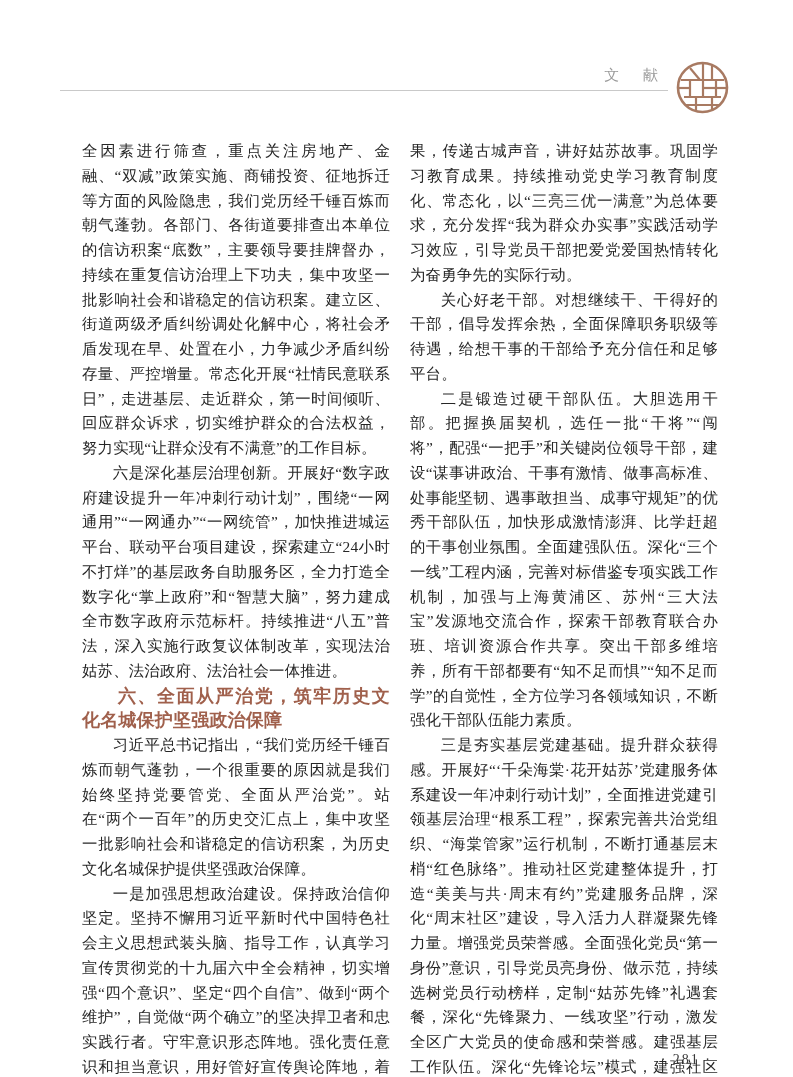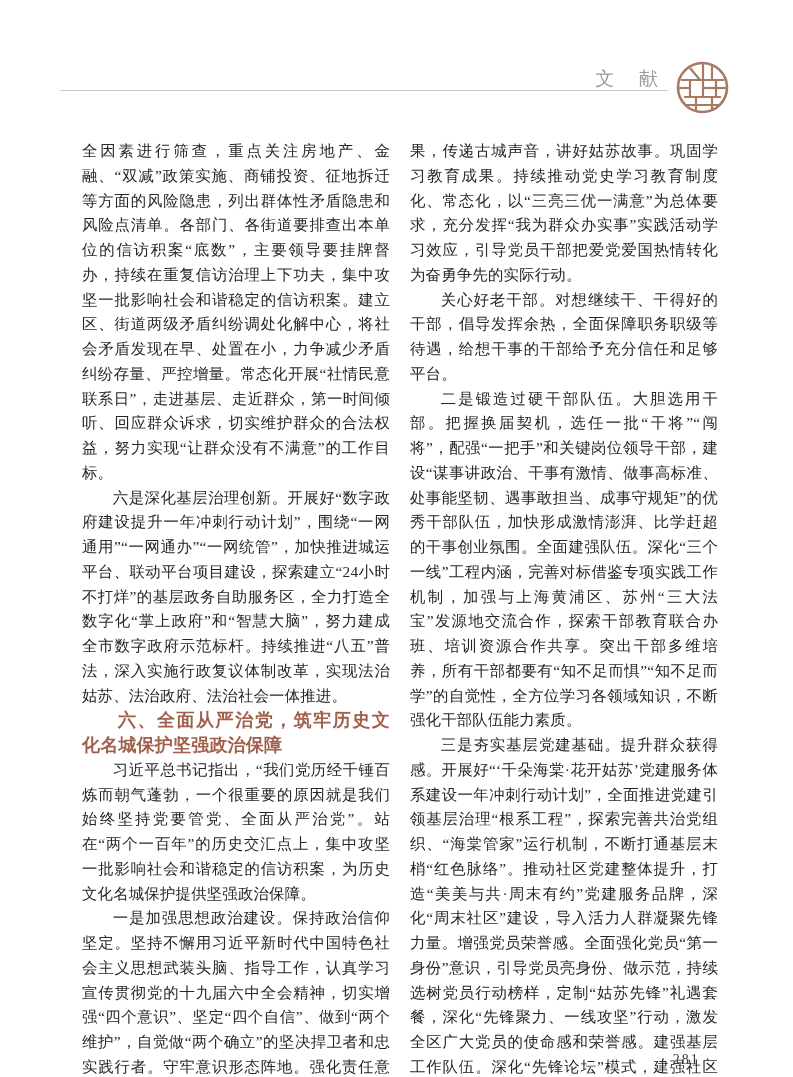--- a/index.html
+++ b/index.html
@@ -11,21 +11,21 @@
     color:#262626;
     overflow:hidden;
   }
   
   .header-rule{
     position:absolute;left:60px;top:90px;width:608px;height:0;
     border-top:1px solid #c9c9c9;
   }
   .header-label{
     position:absolute;top:66px;right:125px;
-    font-size:19px;color:#9b9b9b;letter-spacing:10px;
+    font-size:15px;color:#9b9b9b;letter-spacing:10px;
     font-family:"Liberation Serif","DejaVu Serif",serif;
   }
   .seal{
     position:absolute;top:61px;left:676px;width:53px;height:53px;
   }
   
   .columns{
     position:absolute;top:139px;left:82px;width:636px;
     display:flex;gap:20px;
   }
@@ -72,21 +72,21 @@
       <path d="M14 19 V36"></path>
       <path d="M3 27 H14"></path>
       <path d="M20 36 V50"></path>
       <path d="M36 36 V50"></path>
       <path d="M10 44 H44"></path>
     </g>
   </svg>
 
   <div class="columns">
     <div class="col">
-      <p>全因素进行筛查，重点关注房地产、金融、“双减”政策实施、商铺投资、征地拆迁等方面的风险隐患，列出群体性矛盾隐患和风险点清单。各部门、各街道要排查出本单位的信访积案“底数”，主要领导要挂牌督办，持续在重复信访治理上下功夫，集中攻坚一批影响社会和谐稳定的信访积案。建立区、街道两级矛盾纠纷调处化解中心，将社会矛盾发现在早、处置在小，力争减少矛盾纠纷存量、严控增量。常态化开展“社情民意联系日”，走进基层、走近群众，第一时间倾听、回应群众诉求，切实维护群众的合法权益，努力实现“让群众没有不满意”的工作目标。</p>
+      <p>全因素进行筛查，重点关注房地产、金融、“双减”政策实施、商铺投资、征地拆迁等方面的风险隐患，我们党历经千锤百炼而朝气蓬勃。各部门、各街道要排查出本单位的信访积案“底数”，主要领导要挂牌督办，持续在重复信访治理上下功夫，集中攻坚一批影响社会和谐稳定的信访积案。建立区、街道两级矛盾纠纷调处化解中心，将社会矛盾发现在早、处置在小，力争减少矛盾纠纷存量、严控增量。常态化开展“社情民意联系日”，走进基层、走近群众，第一时间倾听、回应群众诉求，切实维护群众的合法权益，努力实现“让群众没有不满意”的工作目标。</p>
       <p class="ind">六是深化基层治理创新。开展好“数字政府建设提升一年冲刺行动计划”，围绕“一网通用”“一网通办”“一网统管”，加快推进城运平台、联动平台项目建设，探索建立“24小时不打烊”的基层政务自助服务区，全力打造全数字化“掌上政府”和“智慧大脑”，努力建成全市数字政府示范标杆。持续推进“八五”普法，深入实施行政复议体制改革，实现法治姑苏、法治政府、法治社会一体推进。</p>
       <h3 class="heading">六、全面从严治党，筑牢历史文化名城保护坚强政治保障</h3>
       <p class="ind">习近平总书记指出，“我们党历经千锤百炼而朝气蓬勃，一个很重要的原因就是我们始终坚持党要管党、全面从严治党”。站在“两个一百年”的历史交汇点上，集中攻坚一批影响社会和谐稳定的信访积案，为历史文化名城保护提供坚强政治保障。</p>
       <p class="ind">一是加强思想政治建设。保持政治信仰坚定。坚持不懈用习近平新时代中国特色社会主义思想武装头脑、指导工作，认真学习宣传贯彻党的十九届六中全会精神，切实增强“四个意识”、坚定“四个自信”、做到“两个维护”，自觉做“两个确立”的坚决捍卫者和忠实践行者。守牢意识形态阵地。强化责任意识和担当意识，用好管好宣传舆论阵地，着力提升用网治网、舆情监测、正面引导能力，矩阵式宣传苏州国家历史文化名城全面保护的丰硕成</p>
     </div>
     <div class="col">
       <p>果，传递古城声音，讲好姑苏故事。巩固学习教育成果。持续推动党史学习教育制度化、常态化，以“三亮三优一满意”为总体要求，充分发挥“我为群众办实事”实践活动学习效应，引导党员干部把爱党爱国热情转化为奋勇争先的实际行动。</p>
       <p class="ind">关心好老干部。对想继续干、干得好的干部，倡导发挥余热，全面保障职务职级等待遇，给想干事的干部给予充分信任和足够平台。</p>
       <p class="ind">二是锻造过硬干部队伍。大胆选用干部。把握换届契机，选任一批“干将”“闯将”，配强“一把手”和关键岗位领导干部，建设“谋事讲政治、干事有激情、做事高标准、处事能坚韧、遇事敢担当、成事守规矩”的优秀干部队伍，加快形成激情澎湃、比学赶超的干事创业氛围。全面建强队伍。深化“三个一线”工程内涵，完善对标借鉴专项实践工作机制，加强与上海黄浦区、苏州“三大法宝”发源地交流合作，探索干部教育联合办班、培训资源合作共享。突出干部多维培养，所有干部都要有“知不足而惧”“知不足而学”的自觉性，全方位学习各领域知识，不断强化干部队伍能力素质。</p>
       <p class="ind">三是夯实基层党建基础。提升群众获得感。开展好“‘千朵海棠·花开姑苏’党建服务体系建设一年冲刺行动计划”，全面推进党建引领基层治理“根系工程”，探索完善共治党组织、“海棠管家”运行机制，不断打通基层末梢“红色脉络”。推动社区党建整体提升，打造“美美与共·周末有约”党建服务品牌，深化“周末社区”建设，导入活力人群凝聚先锋力量。增强党员荣誉感。全面强化党员“第一身份”意识，引导党员亮身份、做示范，持续选树党员行动榜样，定制“姑苏先锋”礼遇套餐，深化“先锋聚力、一线攻坚”行动，激发全区广大党员的使命感和荣誉感。建强基层工作队伍。深化“先锋论坛”模式，建强社区党组织带头人队伍，完善社区工作者职业化体系建设，推进“两新”组织党务工作者专业化建设，实施机关党务干部能力素质提升行动，</p>

